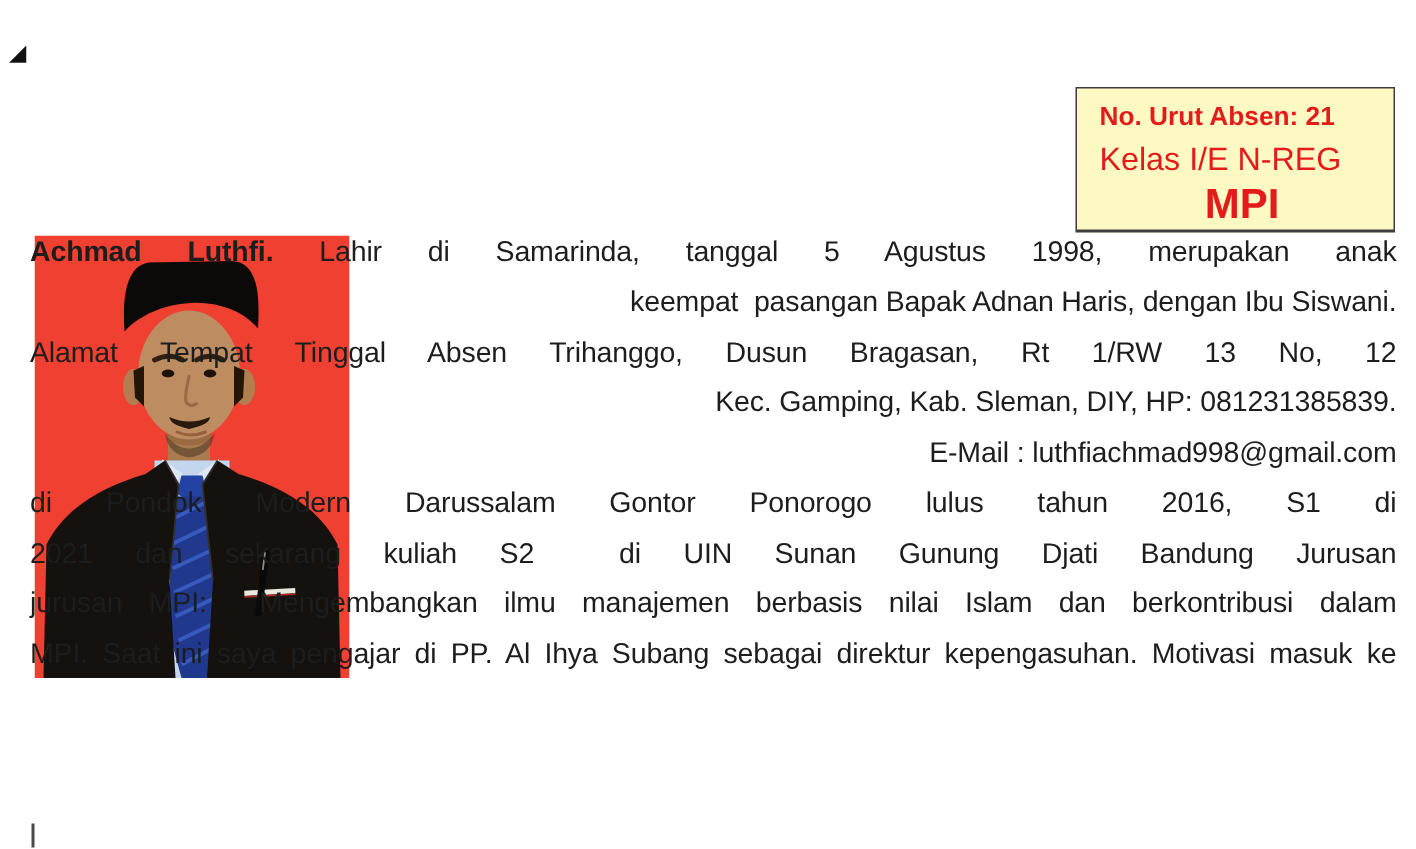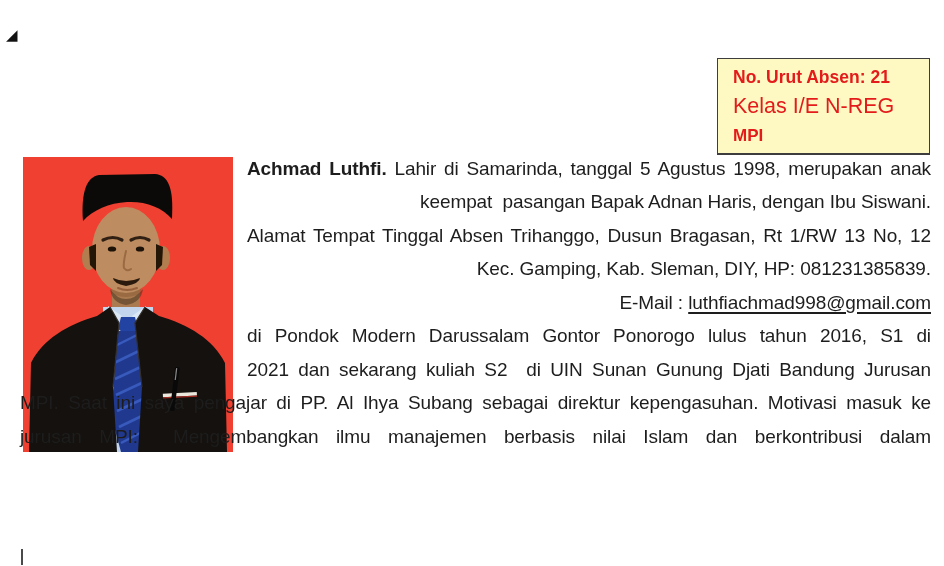--- a/index.html
+++ b/index.html
@@ -10,37 +10,37 @@
   
   .corner-marker { position:absolute; left:6px; top:28px; font-size:15px; line-height:1;
                    color:#111; font-family:"DejaVu Sans", sans-serif; }
 
   
   .absen-box { position:absolute; left:717px; top:14px; width:213px; height:97px;
                border:1.5px solid #3d3d3d; border-bottom-width:2.5px; background:#fef9c3;
                padding:5px 6px 0 15px;margin-top:44px; }
   .absen-line1 { color:#e31b1b; font-weight:bold; font-size:17.5px; line-height:27px; }
   .absen-line2 { color:#e31b1b; font-weight:normal; font-size:21.5px; line-height:30px; }
-  .absen-line3 { color:#e31b1b; font-weight:bold; font-size:17px; line-height:30px; }
+  .absen-line3 { color:#e31b1b; font-weight:bold; font-size:28px; line-height:30px;text-align:center; }
 
   
   .photo { position:absolute; left:23px; top:157px; width:210px; height:295px; }
   .photo svg { display:block; width:100%; height:100%; }
 
   
   .bio { position:absolute; left:20px; top:152px; width:911px;
          font-size:19px; color:#1d1d1d; letter-spacing:-0.1px; }
   .line { height:33.45px; line-height:33.45px; text-align:right; }
   .line.j { text-align:justify; text-align-last:justify; }
-  .line.w { margin-left:227px; }
+  .line.w { }
   .b  { font-weight:bold; }
   .sq { text-decoration-style:wavy;
         text-decoration-color:#e0392e; text-decoration-thickness:1px;
         text-underline-offset:4px; }
-  .u  { text-decoration:underline; text-decoration-thickness:1.5px;
+  .u  { text-decoration-thickness:1.5px;
         text-underline-offset:3px; color:inherit; }
 
   
   .caret { position:absolute; left:21px; top:549px; width:1.5px; height:16px; background:#4a4a4a; }
 </style>
 </head>
 <body>
 
 <div class="page">
 
@@ -118,19 +118,19 @@
   </div>
 
   <div class="bio">
       <div class="line j w"><span class="b">Achmad Luthfi.</span><span> Lahir di Samarinda, tanggal 5 Agustus 1998, merupakan anak</span></div>
       <div class="line w"><span>keempat&nbsp; pasangan Bapak Adnan Haris, dengan Ibu Siswani.</span></div>
       <div class="line j w"><span>Alamat Tempat Tinggal Absen </span><span class="sq">Trihanggo,</span><span> Dusun </span><span class="sq">Bragasan,</span><span> Rt 1/RW 13 No, 12</span></div>
       <div class="line w"><span class="sq">Kec.</span><span> </span><span class="sq">Gamping,</span><span> </span><span class="sq">Kab.</span><span> Sleman, DIY, HP: 081231385839.</span></div>
       <div class="line w"><span>E-Mail : </span><span class="u">luthfiachmad998@gmail.com</span></div>
       <div class="line j w"><span>di Pondok Modern Darussalam Gontor Ponorogo lulus tahun 2016, S1 di</span></div>
       <div class="line j w"><span>2021 dan sekarang kuliah S2&nbsp; di UIN Sunan Gunung Djati Bandung Jurusan</span></div>
+      <div class="line j"><span>jurusan MPI:&nbsp; </span><span class="sq">Mengembangkan</span><span> </span><span class="sq">ilmu</span><span> </span><span class="sq">manajemen</span><span> </span><span class="sq">berbasis</span><span> </span><span class="sq">nilai</span><span> Islam dan </span><span class="sq">berkontribusi</span><span> </span><span class="sq">dalam</span></div>
       <div class="line j"><span>MPI. Saat ini saya pengajar di PP. Al Ihya Subang sebagai direktur kepengasuhan. Motivasi masuk ke</span></div>
-      <div class="line j"><span>jurusan MPI:&nbsp; </span><span class="sq">Mengembangkan</span><span> </span><span class="sq">ilmu</span><span> </span><span class="sq">manajemen</span><span> </span><span class="sq">berbasis</span><span> </span><span class="sq">nilai</span><span> Islam dan </span><span class="sq">berkontribusi</span><span> </span><span class="sq">dalam</span></div>
     </div>
 
   <div class="caret"></div>
 
 </div>
 
 </body></html>

